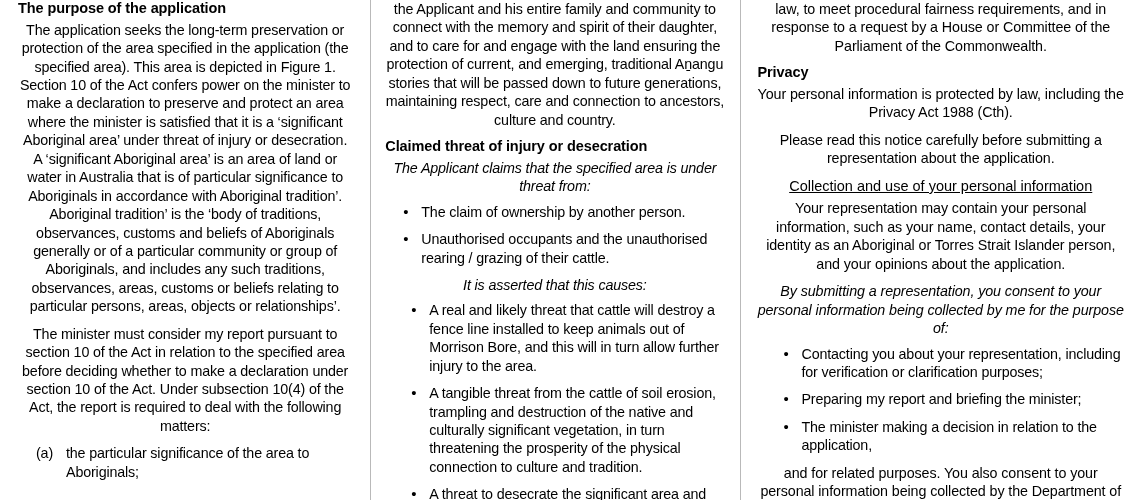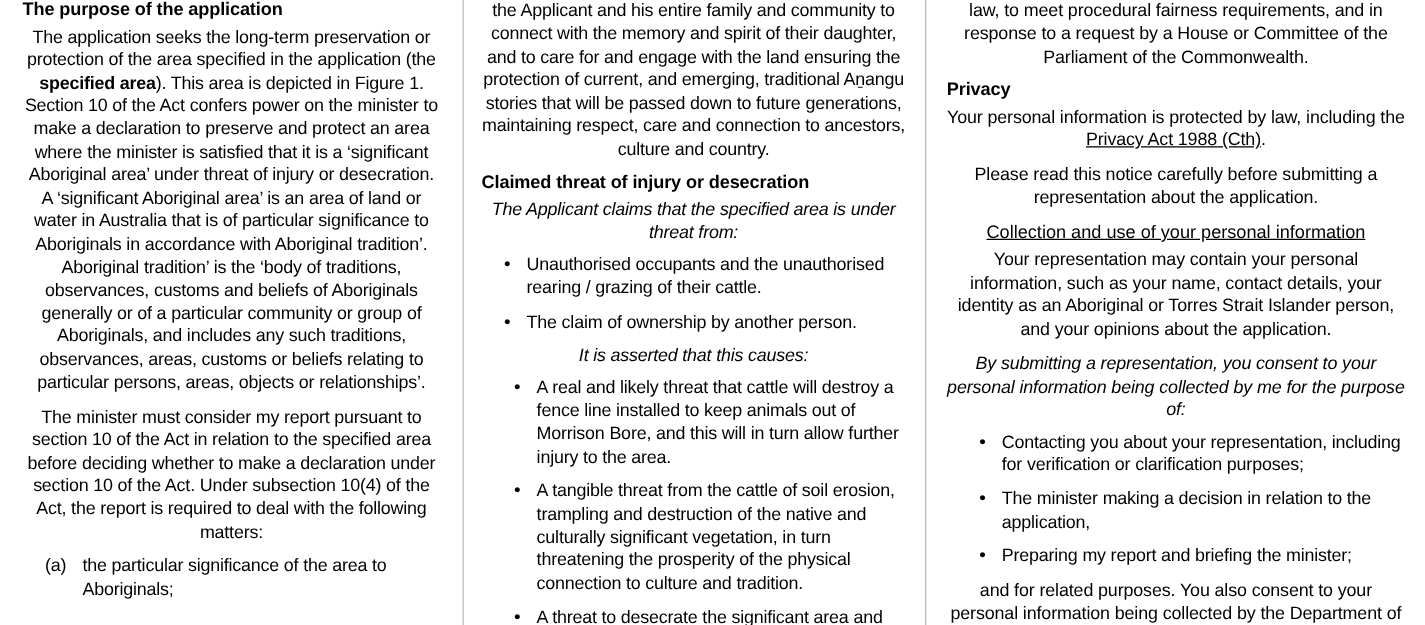--- a/index.html
+++ b/index.html
@@ -38,22 +38,22 @@
     letter-spacing: -0.1px;
   }
   p.para {
     font-size: 14.3px;
     line-height: 1.29;
     margin: 0 0 9px 0;
     letter-spacing: -0.15px;
     text-align: center;
   }
   p.para.tight { margin-bottom: 7px; font-style: italic; }
-  .b { font-weight: bold; }
-  .u { text-decoration: underline; }
+  .b { font-weight: normal; }
+  .u { }
 
   ul.bullets {
     margin: 0 0 9px 0;
     padding: 0;
     list-style: none;
   }
   ul.bullets > li {
     position: relative;
     font-size: 14.3px;
     line-height: 1.29;
@@ -121,22 +121,22 @@
   </div>
 
   <div class="col col-2">
     <p class="para clip-top">the Applicant and his entire family and community to connect with the memory and spirit of their daughter, and to care for and engage with the land ensuring the protection of current, and emerging, traditional Aṉangu stories that will be passed down to future generations, maintaining respect, care and connection to ancestors, culture and country.</p>
 
     <h3 class="heading">Claimed threat of injury or desecration</h3>
 
     <p class="para tight">The Applicant claims that the specified area is under threat from:</p>
 
     <ul class="bullets narrow">
+      <li>The claim of ownership by another person.</li>
       <li>Unauthorised occupants and the unauthorised rearing / grazing of their cattle.</li>
-      <li>The claim of ownership by another person.</li>
     </ul>
 
     <p class="para tight">It is asserted that this causes:</p>
 
     <ul class="bullets">
       <li>A real and likely threat that cattle will destroy a fence line installed to keep animals out of Morrison Bore, and this will in turn allow further injury to the area.</li>
       <li>A tangible threat from the cattle of soil erosion, trampling and destruction of the native and culturally significant vegetation, in turn threatening the prosperity of the physical connection to culture and tradition.</li>
       <li>A threat to desecrate the significant area and the ability for the Applicant and his family to observe traditional and cultural Aṉangu practices.</li>
 
     </ul>
@@ -152,21 +152,21 @@
     <p class="para">Please read this notice carefully before submitting a representation about the application.</p>
 
     <div class="u-head">Collection and use of your personal information</div>
 
     <p class="para">Your representation may contain your personal information, such as your name, contact details, your identity as an Aboriginal or Torres Strait Islander person, and your opinions about the application.</p>
 
     <p class="para tight">By submitting a representation, you consent to your personal information being collected by me for the purpose of:</p>
 
     <ul class="bullets">
       <li>Contacting you about your representation, including for verification or clarification purposes;</li>
+      <li>Preparing my report and briefing the minister;</li>
       <li>The minister making a decision in relation to the application,</li>
-      <li>Preparing my report and briefing the minister;</li>
     </ul>
 
     <p class="para">and for related purposes. You also consent to your personal information being collected by the Department of Climate Change, Energy, the Environment and Water for these same purposes.</p>
 
   </div>
 
 </div>
 
 </body></html>

